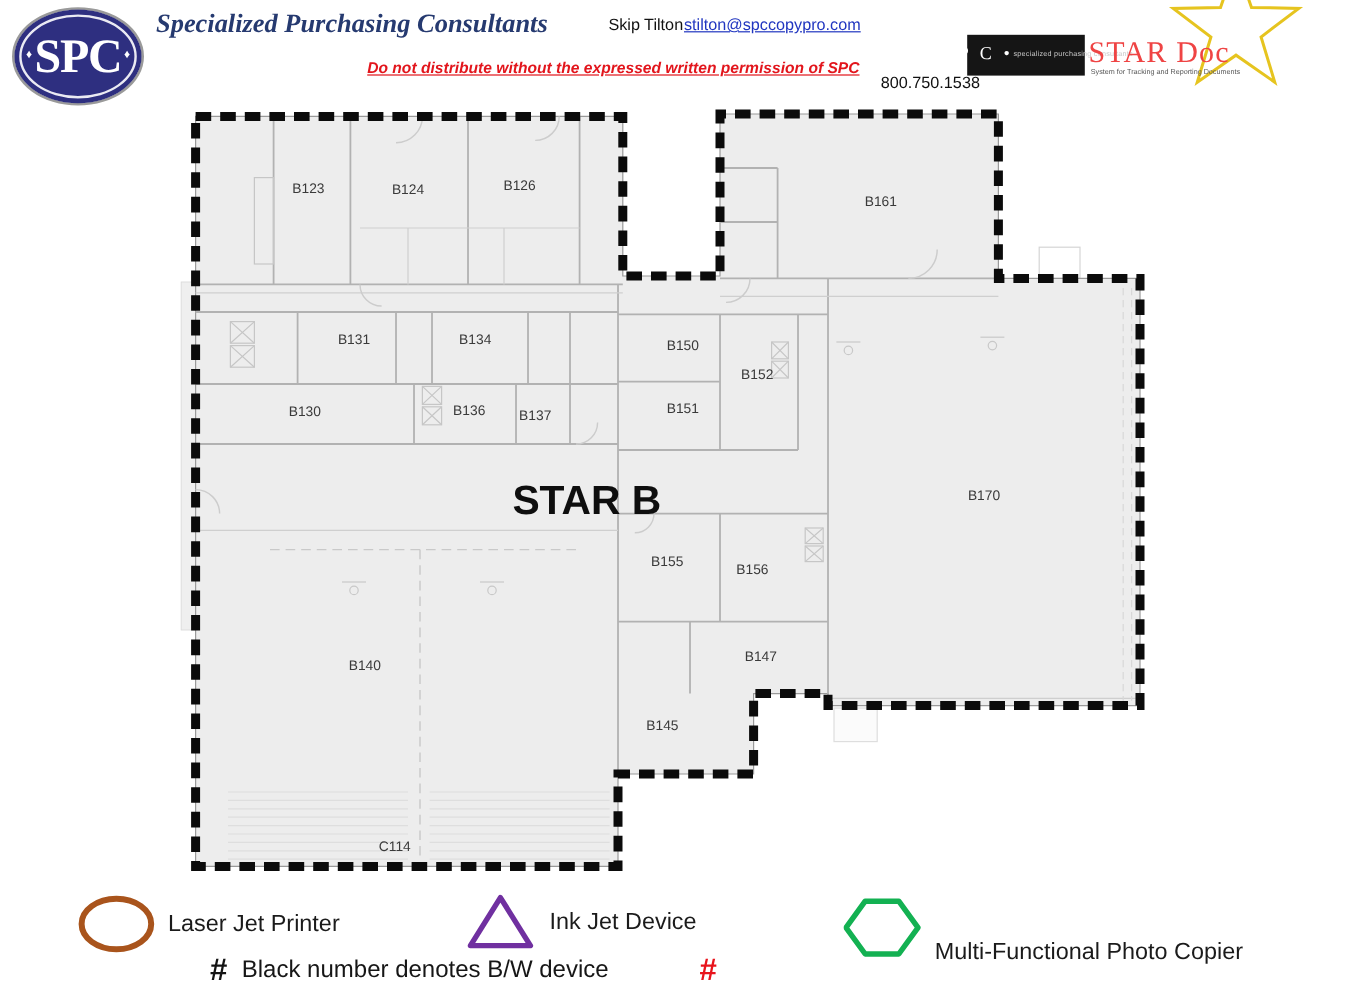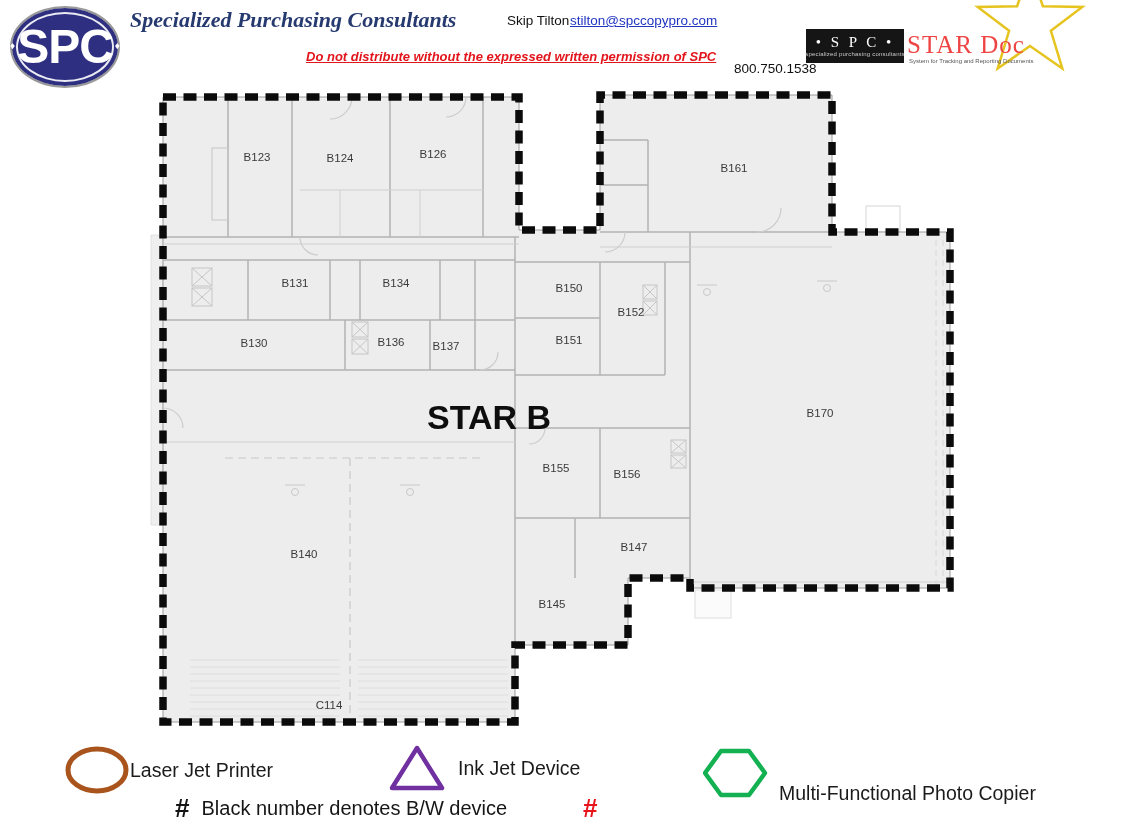--- a/index.html
+++ b/index.html
@@ -6,35 +6,35 @@
   #page{position:relative;width:1140px;height:828px;background:#fff;overflow:hidden;
         font-family:"Liberation Sans",sans-serif;}
   #plan-svg{position:absolute;left:0;top:0;z-index:1;}
 
   
   .hdr{position:absolute;z-index:2;}
   .spc-oval{left:10px;top:6px;width:106px;height:78px;border-radius:50%;
             background:#2e2f80;border:2px solid #9a9a9a;
             box-shadow:inset 0 0 0 4px #2e2f80, inset 0 0 0 6px rgba(255,255,255,.9);
             display:flex;align-items:center;justify-content:center;color:#fff;}
-  .spc-oval .big{font-family:Liberation Sans, sans-serif;font-size:48px;font-weight:600;
+  .spc-oval .big{font-family:Liberation Serif, serif;font-size:40px;font-weight:600;
                  letter-spacing:-1px;line-height:1;}
   .spc-oval .dia{font-size:10px;margin:0 2px;position:relative;top:-2px;}
   .company-title{left:130px;top:7px;font-family:"Liberation Serif",serif;
                  font-style:italic;font-weight:bold;font-size:22px;color:#263a70;}
   .contact{top:13px;font-size:13.5px;color:#111;white-space:nowrap;}
   .c-name{left:507px;}
   .c-mail{left:570px;color:#2136c0;text-decoration:underline;cursor:pointer;}
   .c-phone{left:734px;margin-top:48px;}
   .warning{left:306px;top:49px;font-size:13px;font-weight:bold;font-style:italic;
            color:#e2151c;text-decoration:underline;}
 
   
   .sd-box{left:806px;top:29px;width:98px;height:34px;background:#151515;color:#fff;
-          display:flex;flex-direction:column;align-items:center;justify-content:center;}
+          display:flex;flex-direction:row;align-items:center;justify-content:center;}
   .sd-box .sd-spc{font-family:"Liberation Serif",serif;font-size:15px;letter-spacing:3px;
                   line-height:1.05;white-space:nowrap;}
   .sd-box .sd-sub{font-size:6px;color:#c9c9c9;letter-spacing:.2px;white-space:nowrap;}
   .sd-title{left:907px;top:31px;font-family:"Liberation Serif",serif;font-size:25px;
             color:#ef4444;letter-spacing:1px;white-space:nowrap;}
   .sd-subtitle{left:909px;top:58px;font-size:6px;color:#555;white-space:nowrap;}
 
   
   .area-label{position:absolute;left:427px;top:398px;z-index:2;font-size:34px;
               font-weight:800;color:#0e0e0e;letter-spacing:0px;}
@@ -217,21 +217,21 @@
   </div>
   <div class="hdr sd-title">STAR Doc</div>
   <div class="hdr sd-subtitle">System for Tracking and Reporting Documents</div>
 
   <div class="area-label">STAR B</div>
 
   <div class="lg-item" style="left:64px;top:744px;">
     <svg width="66" height="52">
       <ellipse cx="33" cy="26" rx="29" ry="21" fill="none" stroke-width="5" stroke="#a9541c"></ellipse>
     </svg>
-    <span class="lg-label" style="">Laser Jet Printer</span>
+    <span class="lg-label" style="margin-left:10px;">Laser Jet Printer</span>
   </div>
 
   <div class="lg-item" style="left:388px;top:744px;">
     <svg width="58" height="48">
       <path d="M29,4 L54,44 L4,44 Z" fill="none" stroke-width="4.5" stroke-linejoin="round" stroke="#7030a0"></path>
     </svg>
     <span class="lg-label" style="margin-left:12px;">Ink Jet Device</span>
   </div>
 
   <div class="lg-item" style="left:703px;top:742px;">

